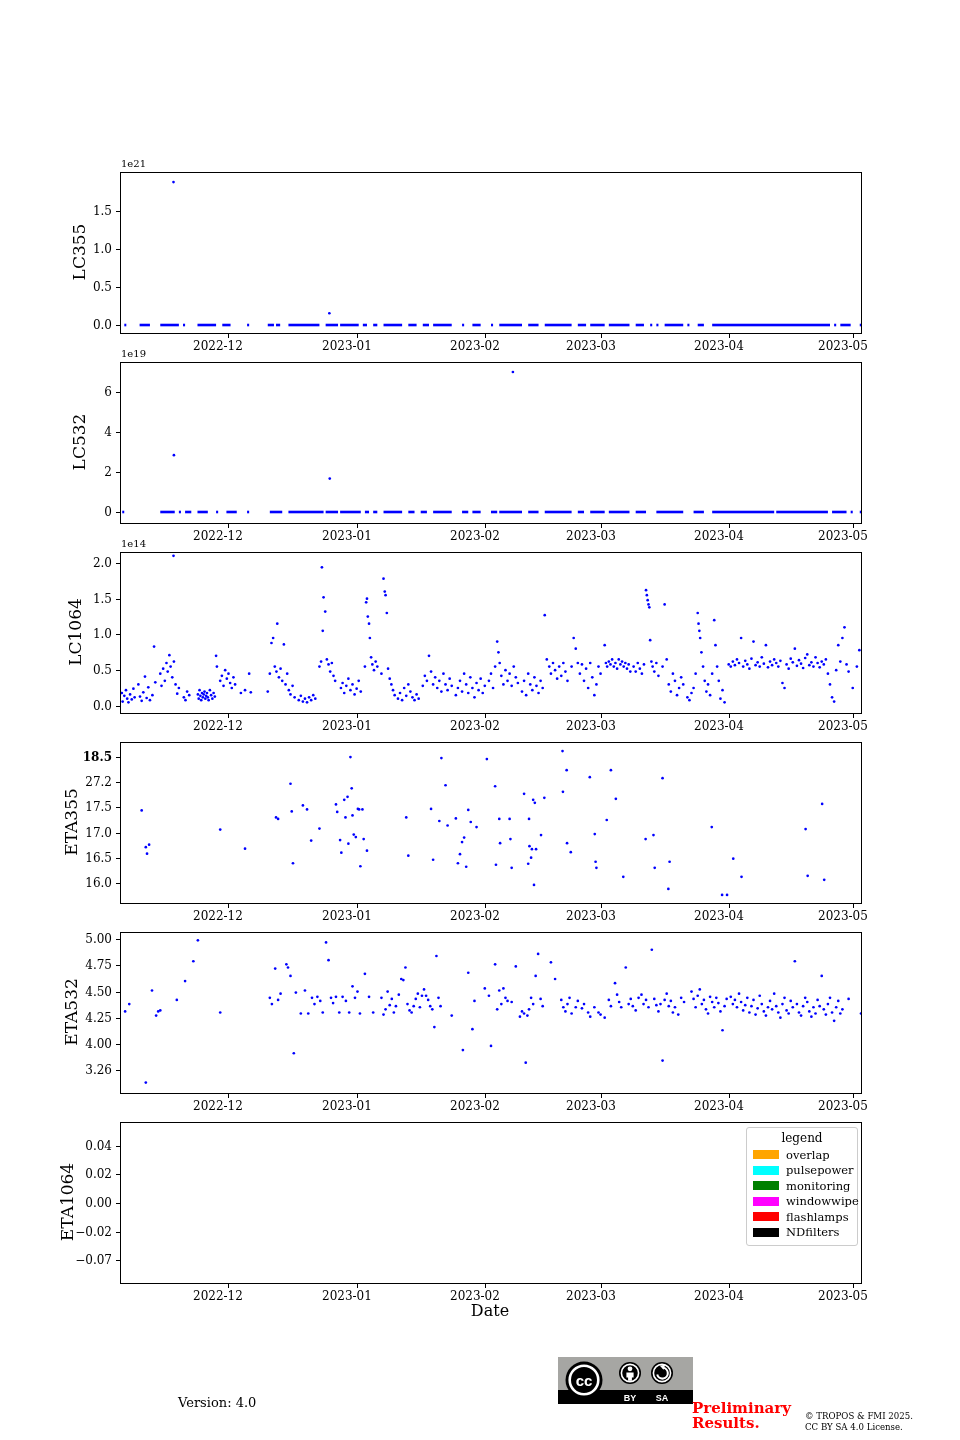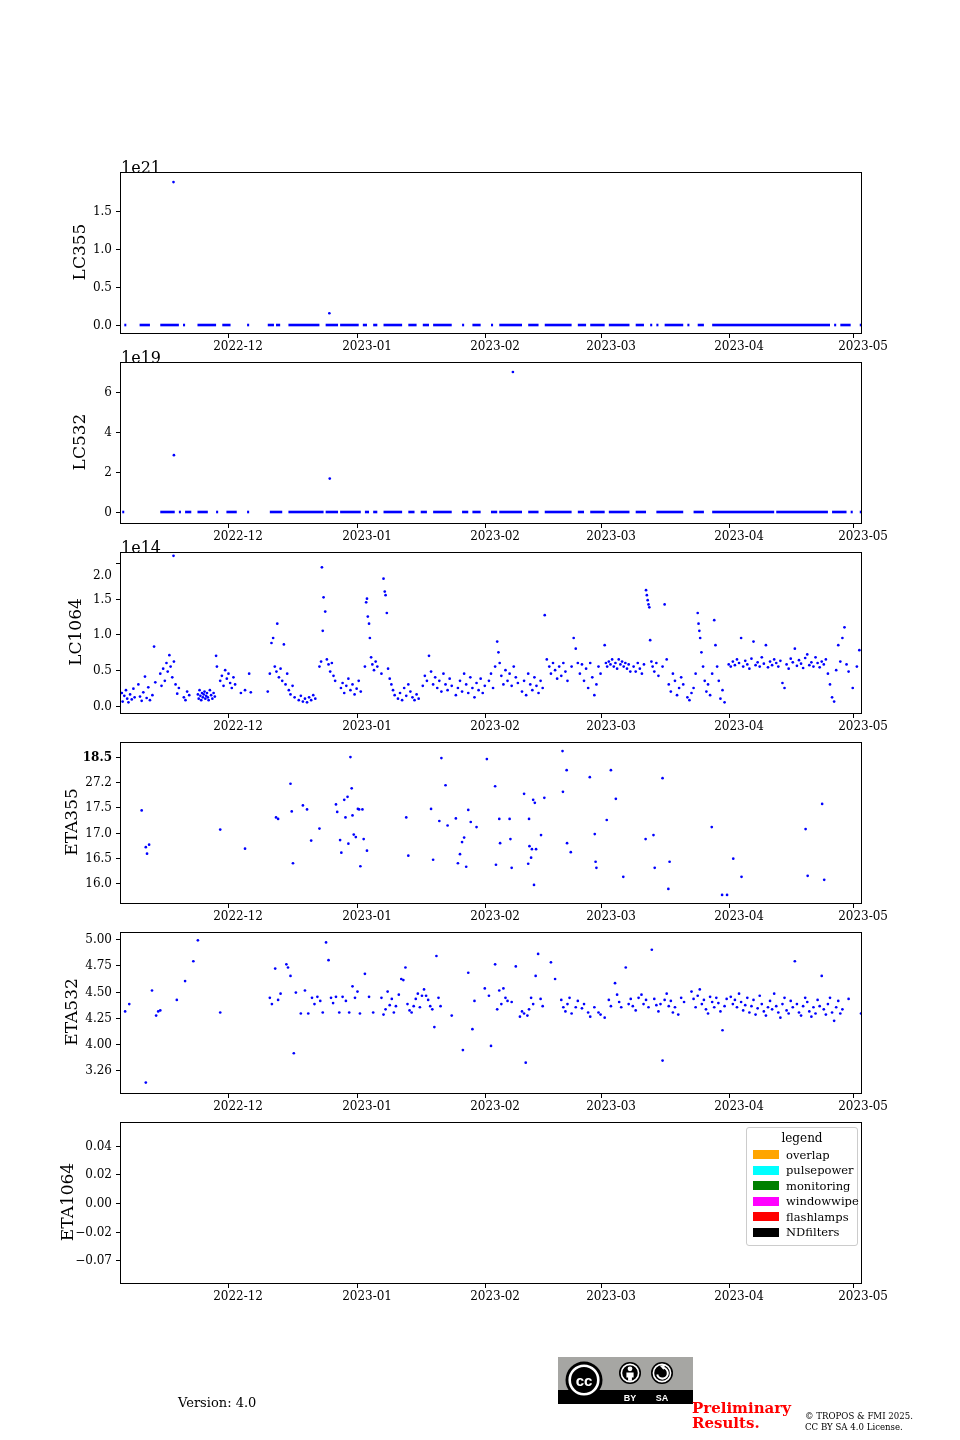--- a/index.html
+++ b/index.html
@@ -5,23 +5,23 @@
   html,body{margin:0;padding:0;background:#ffffff;}
   .fig{position:relative;width:960px;height:1440px;background:#ffffff;
        font-family:"DejaVu Serif","Liberation Serif",serif;color:#000;overflow:hidden;}
   .fig-title{position:absolute;left:96px;width:788px;top:143px;text-align:center;
        font-size:16.5px;font-weight:bold;}
   .subplot{position:absolute;left:120px;width:740px;height:160px;
        border:1px solid #000;box-sizing:content-box;background:#fff;}
   .plot-svg{position:absolute;left:0;top:0;}
   .ylabel{position:absolute;transform:translate(-50%,-50%) rotate(-90deg);
        font-size:17px;white-space:nowrap;}
-  .offset-label{position:absolute;left:121px;font-size:16px;}
+  .offset-label{position:absolute;left:121px;font-size:10px;}
   .ytick-label{position:absolute;width:44px;text-align:right;font-size:12px;line-height:14px;}
-  .xtick-label{position:absolute;width:70px;text-align:right;font-size:12px;line-height:14px;}
+  .xtick-label{position:absolute;width:70px;text-align:left;font-size:12px;line-height:14px;}
   .tickmark-y{position:absolute;width:4px;height:1px;background:#000;}
   .tickmark-x{position:absolute;width:1px;height:4px;background:#000;}
   .xlabel{position:absolute;left:120px;width:740px;top:1301px;text-align:center;font-size:16px;}
   .legend{position:absolute;left:746px;top:1127px;width:112px;background:#fff;
        border:1px solid #ccc;border-radius:3px;padding:3px 6px 5px 6px;box-sizing:border-box;}
   .legend-title{text-align:center;font-size:12px;margin-bottom:2px;}
   .legend-entry{display:flex;align-items:center;height:15.5px;}
   .swatch{display:inline-block;width:26px;height:9px;margin-right:7px;flex:0 0 26px;}
   .legend-label{font-size:11.5px;white-space:nowrap;}
   .version-text{position:absolute;left:178px;top:1395px;font-size:13px;}
@@ -838,20 +838,21 @@
   <div class="ylabel" style="left:79px;top:442px">LC532</div>
   <div class="ylabel" style="left:75px;top:632px">LC1064</div>
   <div class="ylabel" style="left:71px;top:822px">ETA355</div>
   <div class="ylabel" style="left:71px;top:1012px">ETA532</div>
   <div class="ylabel" style="left:67px;top:1202px">ETA1064</div>
 
   <div class="offset-label" style="top:158px">1e21</div>
   <div class="offset-label" style="top:348px">1e19</div>
   <div class="offset-label" style="top:538px">1e14</div>
 
+  <div class="xlabel">Date</div>
 
   <div class="legend">
     <div class="legend-title">legend</div>
     <div class="legend-entry">
       <span class="swatch" style="background: rgb(255, 165, 0);"></span>
       <span class="legend-label">overlap</span>
     </div>
     <div class="legend-entry">
       <span class="swatch" style="background: rgb(0, 255, 255);"></span>
       <span class="legend-label">pulsepower</span>
@@ -952,21 +953,21 @@
     <div class="xtick-label" style="left: 818px; top: 529px;">2023-05</div>
     <div class="tickmark-y" style="left: 116px; top: 706px;"></div>
     <div class="ytick-label" style="left: 68px; top: 699px;">0.0</div>
     <div class="tickmark-y" style="left: 116px; top: 670px;"></div>
     <div class="ytick-label" style="left: 68px; top: 663px;">0.5</div>
     <div class="tickmark-y" style="left: 116px; top: 634px;"></div>
     <div class="ytick-label" style="left: 68px; top: 627px;">1.0</div>
     <div class="tickmark-y" style="left: 116px; top: 599px;"></div>
     <div class="ytick-label" style="left: 68px; top: 592px;">1.5</div>
     <div class="tickmark-y" style="left: 116px; top: 563px;"></div>
-    <div class="ytick-label" style="left: 68px; top: 556px; margin-top: 12px;">2.0</div>
+    <div class="ytick-label" style="left: 68px; top: 556px;">2.0</div>
     <div class="tickmark-x" style="left: 228px; top: 714px;"></div>
     <div class="xtick-label" style="left: 193px; top: 719px;">2022-12</div>
     <div class="tickmark-x" style="left: 357px; top: 714px;"></div>
     <div class="xtick-label" style="left: 322px; top: 719px;">2023-01</div>
     <div class="tickmark-x" style="left: 485px; top: 714px;"></div>
     <div class="xtick-label" style="left: 450px; top: 719px;">2023-02</div>
     <div class="tickmark-x" style="left: 601px; top: 714px;"></div>
     <div class="xtick-label" style="left: 566px; top: 719px;">2023-03</div>
     <div class="tickmark-x" style="left: 729px; top: 714px;"></div>
     <div class="xtick-label" style="left: 694px; top: 719px;">2023-04</div>

